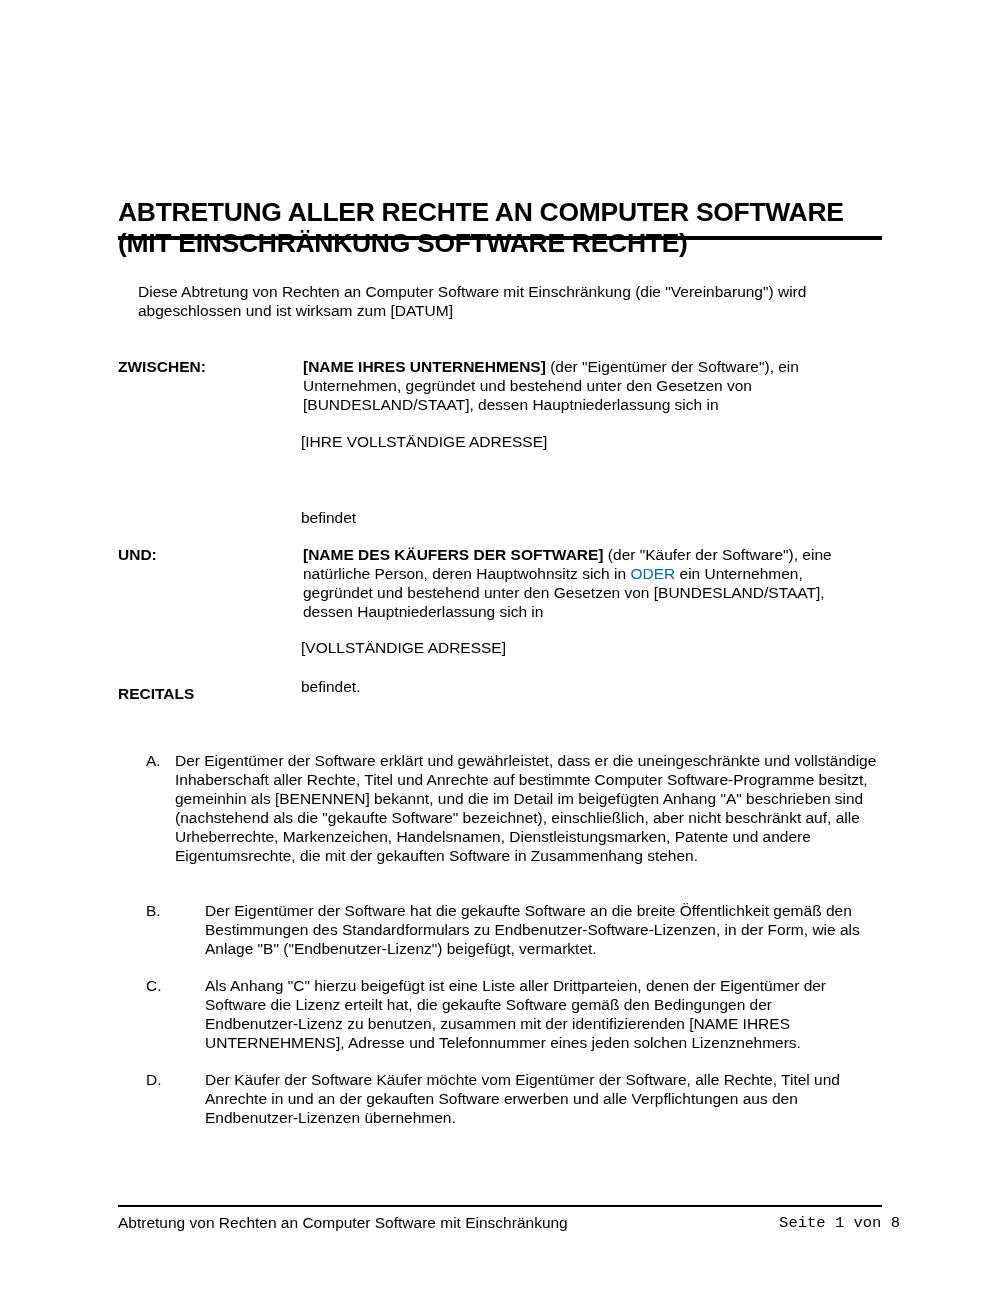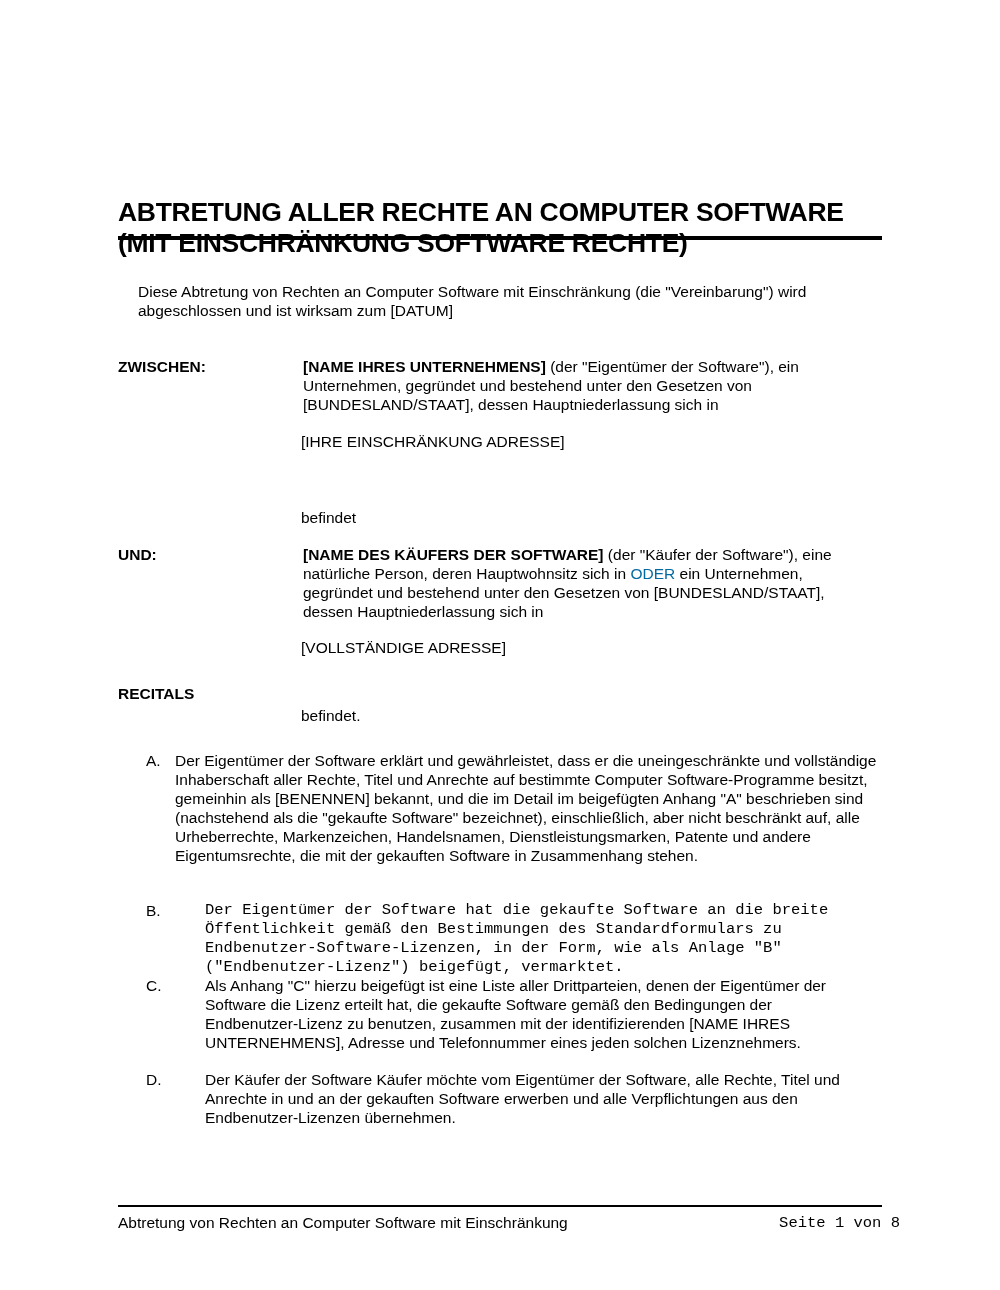--- a/index.html
+++ b/index.html
@@ -28,37 +28,37 @@
     <div>(MIT EINSCHRÄNKUNG SOFTWARE RECHTE)</div>
   </div>
   <div class="title-rule"></div>
 
   <div class="p intro">Diese Abtretung von Rechten an Computer Software mit Einschränkung (die "Vereinbarung") wird abgeschlossen und ist wirksam zum [DATUM]</div>
 
   <div class="p label" style="top:357px;">ZWISCHEN:</div>
   <div class="p col2" style="top:357px;">
     <span class="bold">[NAME IHRES UNTERNEHMENS]</span><span> (der "Eigentümer der Software"), ein Unternehmen, gegründet und bestehend unter den Gesetzen von [BUNDESLAND/STAAT], dessen Hauptniederlassung sich in</span>
   </div>
-  <div class="p" style="left:301px; top:432px;">[IHRE EINSCHRÄNKUNG ADRESSE]</div>
+  <div class="p" style="left:301px; top:432px;">[IHRE VOLLSTÄNDIGE ADRESSE]</div>
   <div class="p" style="left:301px; top:480px;margin-top:28px;">befindet</div>
 
   <div class="p label" style="top:545px;">UND:</div>
   <div class="p col2" style="top:545px; width:570px;">
     <span class="bold">[NAME DES KÄUFERS DER SOFTWARE]</span><span> (der "Käufer der Software"), eine natürliche Person, deren Hauptwohnsitz sich in </span><span class="grey">ODER</span><span> ein Unternehmen, gegründet und bestehend unter den Gesetzen von [BUNDESLAND/STAAT], dessen Hauptniederlassung sich in</span>
   </div>
   <div class="p" style="left:301px; top:638px;">[VOLLSTÄNDIGE ADRESSE]</div>
-  <div class="p" style="left:301px; top:706px;text-align:right;">befindet.</div>
+  <div class="p" style="left:301px; top:677px;text-align:right;">befindet.</div>
 
   <div class="p label" style="top:684px;">RECITALS</div>
 
   <div class="recital-letter" style="left:146px; top:751px;">A.</div>
   <div class="p" style="left:175px; top:751px; width:710px;">Der Eigentümer der Software erklärt und gewährleistet, dass er die uneingeschränkte und vollständige Inhaberschaft aller Rechte, Titel und Anrechte auf bestimmte Computer Software-Programme besitzt, gemeinhin als [BENENNEN] bekannt, und die im Detail im beigefügten Anhang "A" beschrieben sind (nachstehend als die "gekaufte Software" bezeichnet), einschließlich, aber nicht beschränkt auf, alle Urheberrechte, Markenzeichen, Handelsnamen, Dienstleistungsmarken, Patente und andere Eigentumsrechte, die mit der gekauften Software in Zusammenhang stehen.</div>
 
   <div class="recital-letter" style="left:146px; top:901px;">B.</div>
-  <div class="p" style="left:205px; top:901px; width:680px;font-family:Liberation Mono, monospace;">Der Eigentümer der Software hat die gekaufte Software an die breite Öffentlichkeit gemäß den Bestimmungen des Standardformulars zu Endbenutzer-Software-Lizenzen, in der Form, wie als Anlage "B" ("Endbenutzer-Lizenz") beigefügt, vermarktet.</div>
+  <div class="p" style="left:205px; top:901px; width:680px;">Der Eigentümer der Software hat die gekaufte Software an die breite Öffentlichkeit gemäß den Bestimmungen des Standardformulars zu Endbenutzer-Software-Lizenzen, in der Form, wie als Anlage "B" ("Endbenutzer-Lizenz") beigefügt, vermarktet.</div>
 
   <div class="recital-letter" style="left:146px; top:976px;">C.</div>
   <div class="p" style="left:205px; top:976px; width:645px;">Als Anhang "C" hierzu beigefügt ist eine Liste aller Drittparteien, denen der Eigentümer der Software die Lizenz erteilt hat, die gekaufte Software gemäß den Bedingungen der Endbenutzer-Lizenz zu benutzen, zusammen mit der identifizierenden [NAME IHRES UNTERNEHMENS], Adresse und Telefonnummer eines jeden solchen Lizenznehmers.</div>
 
   <div class="recital-letter" style="left:146px; top:1070px;">D.</div>
   <div class="p" style="left:205px; top:1070px; width:680px;">Der Käufer der Software Käufer möchte vom Eigentümer der Software, alle Rechte, Titel und Anrechte in und an der gekauften Software erwerben und alle Verpflichtungen aus den Endbenutzer-Lizenzen übernehmen.</div>
 
   <div class="footer-rule"></div>
   <div class="footer-left">Abtretung von Rechten an Computer Software mit Einschränkung</div>
   <div class="footer-right">Seite 1 von 8</div>

